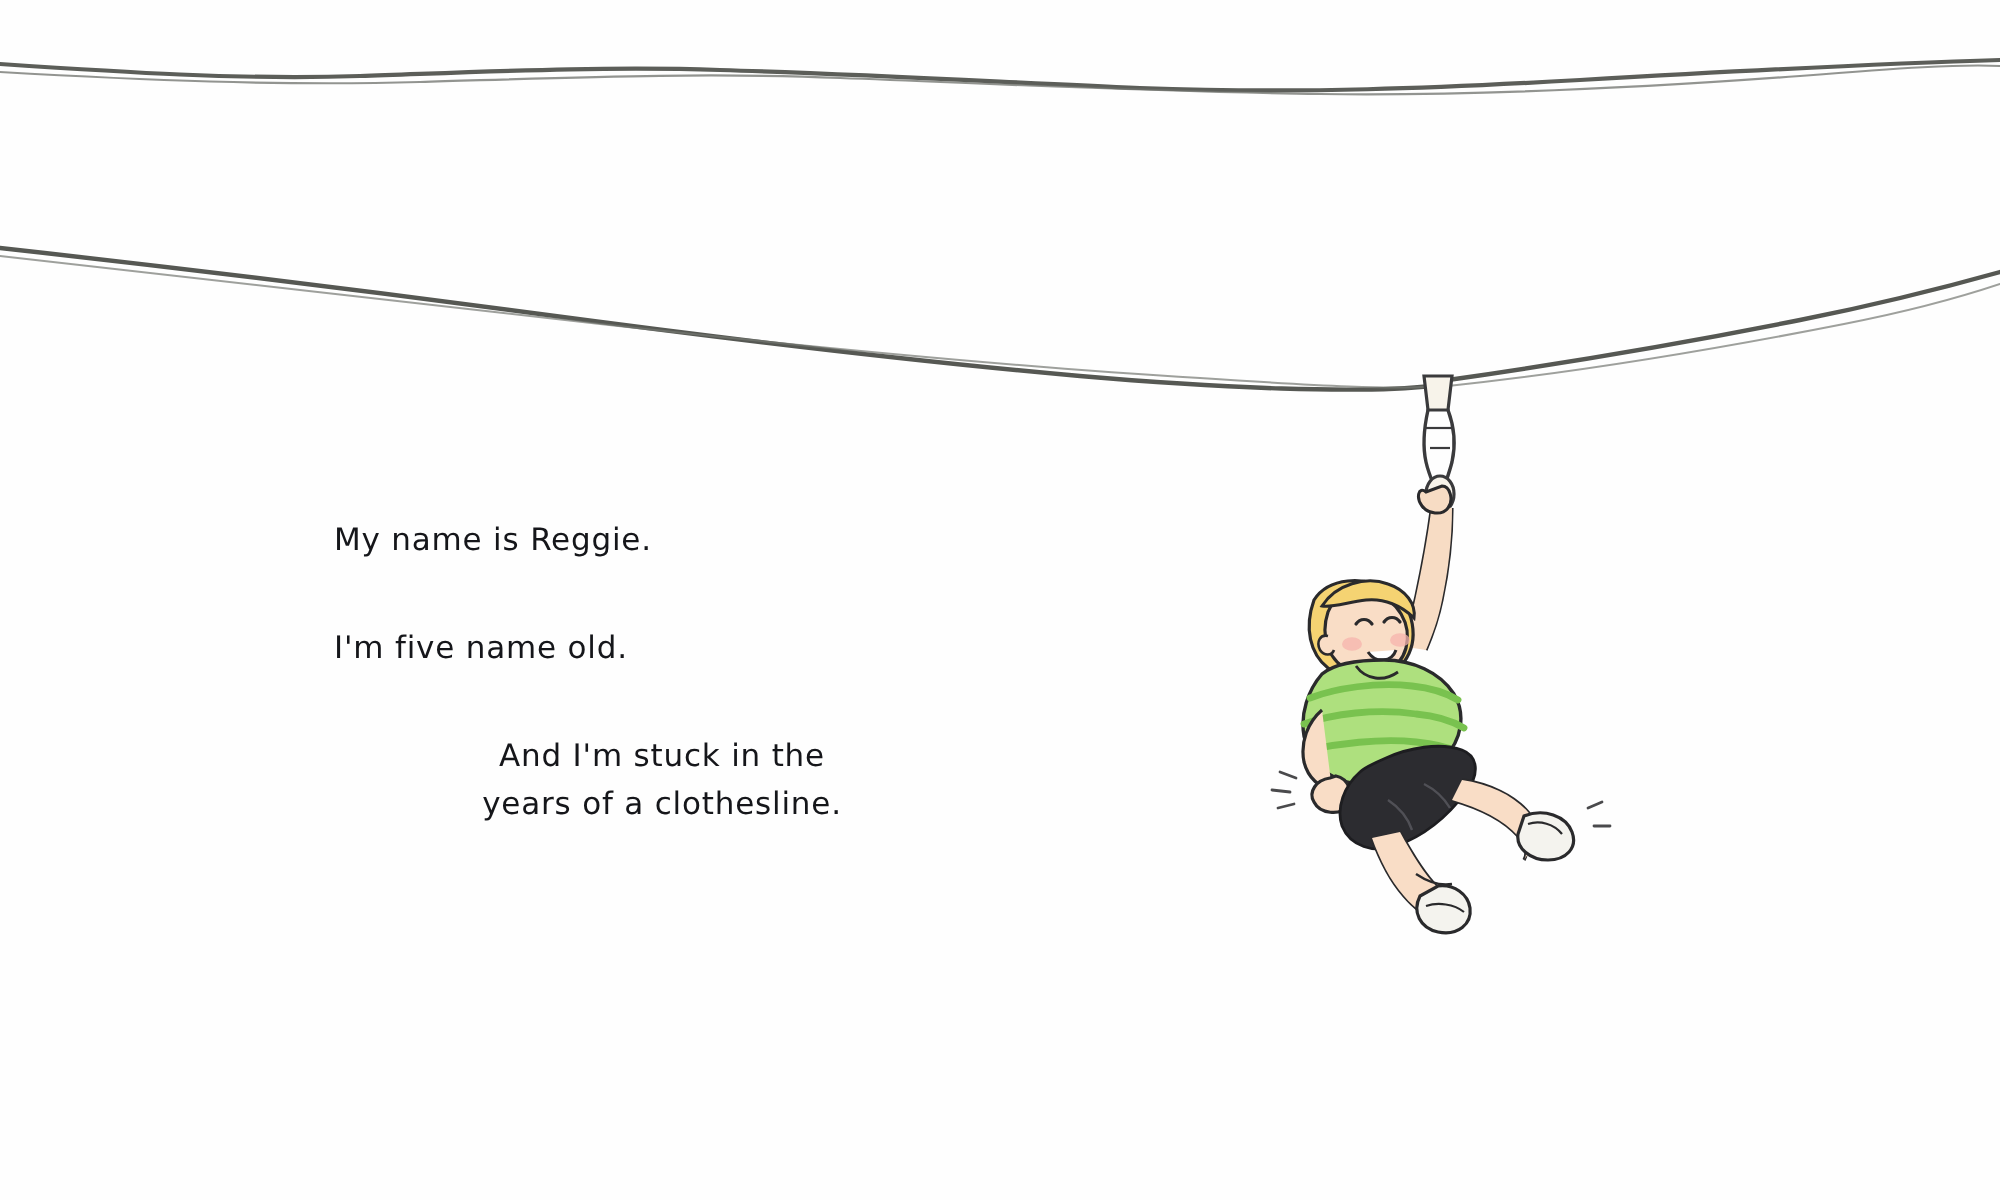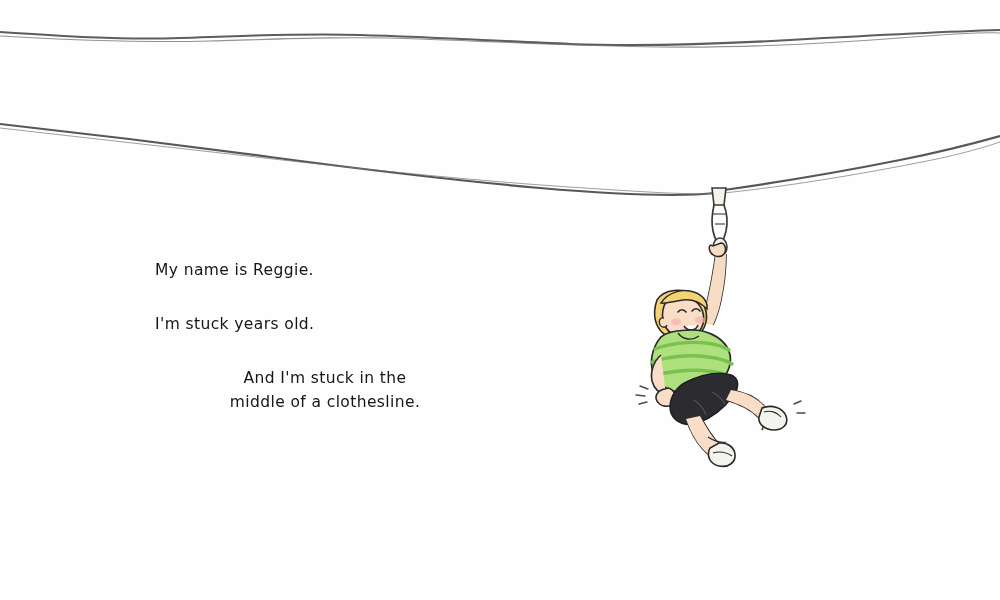--- a/index.html
+++ b/index.html
@@ -35,20 +35,21 @@
   }
   .line {
     font-family: "DejaVu Sans", sans-serif;
     font-size: 15.5px;
     letter-spacing: 0.4px;
     color: #15161a;
     line-height: 1.55;
   }
   .para {
     margin-bottom: 30px;
+    margin-left: 12px;
   }
   .para:last-child {
     margin-bottom: 0;
     text-align: center;
   }
 </style>
 </head>
 <body>
 
 <div id="page">
@@ -157,21 +158,21 @@
                C 734 447, 727 442, 719 443 Z" fill="#f4f3ee" stroke="#2a2a2c" stroke-width="1.6"></path>
       <path d="M713 453 C 719 451, 727 452, 732 456" fill="none" stroke="#2a2a2c" stroke-width="1.1"></path>
     </g>
   </svg>
 
   <div id="text-block">
     <div class="para">
       <div class="line">My name is Reggie.</div>
     </div>
     <div class="para">
-      <div class="line">I'm stuck years old.</div>
+      <div class="line">I'm five name old.</div>
     </div>
     <div class="para">
       <div class="line">And I'm stuck in the</div>
-      <div class="line">middle of a clothesline.</div>
+      <div class="line">years of a clothesline.</div>
     </div>
   </div>
 
 </div>
 
 </body></html>

